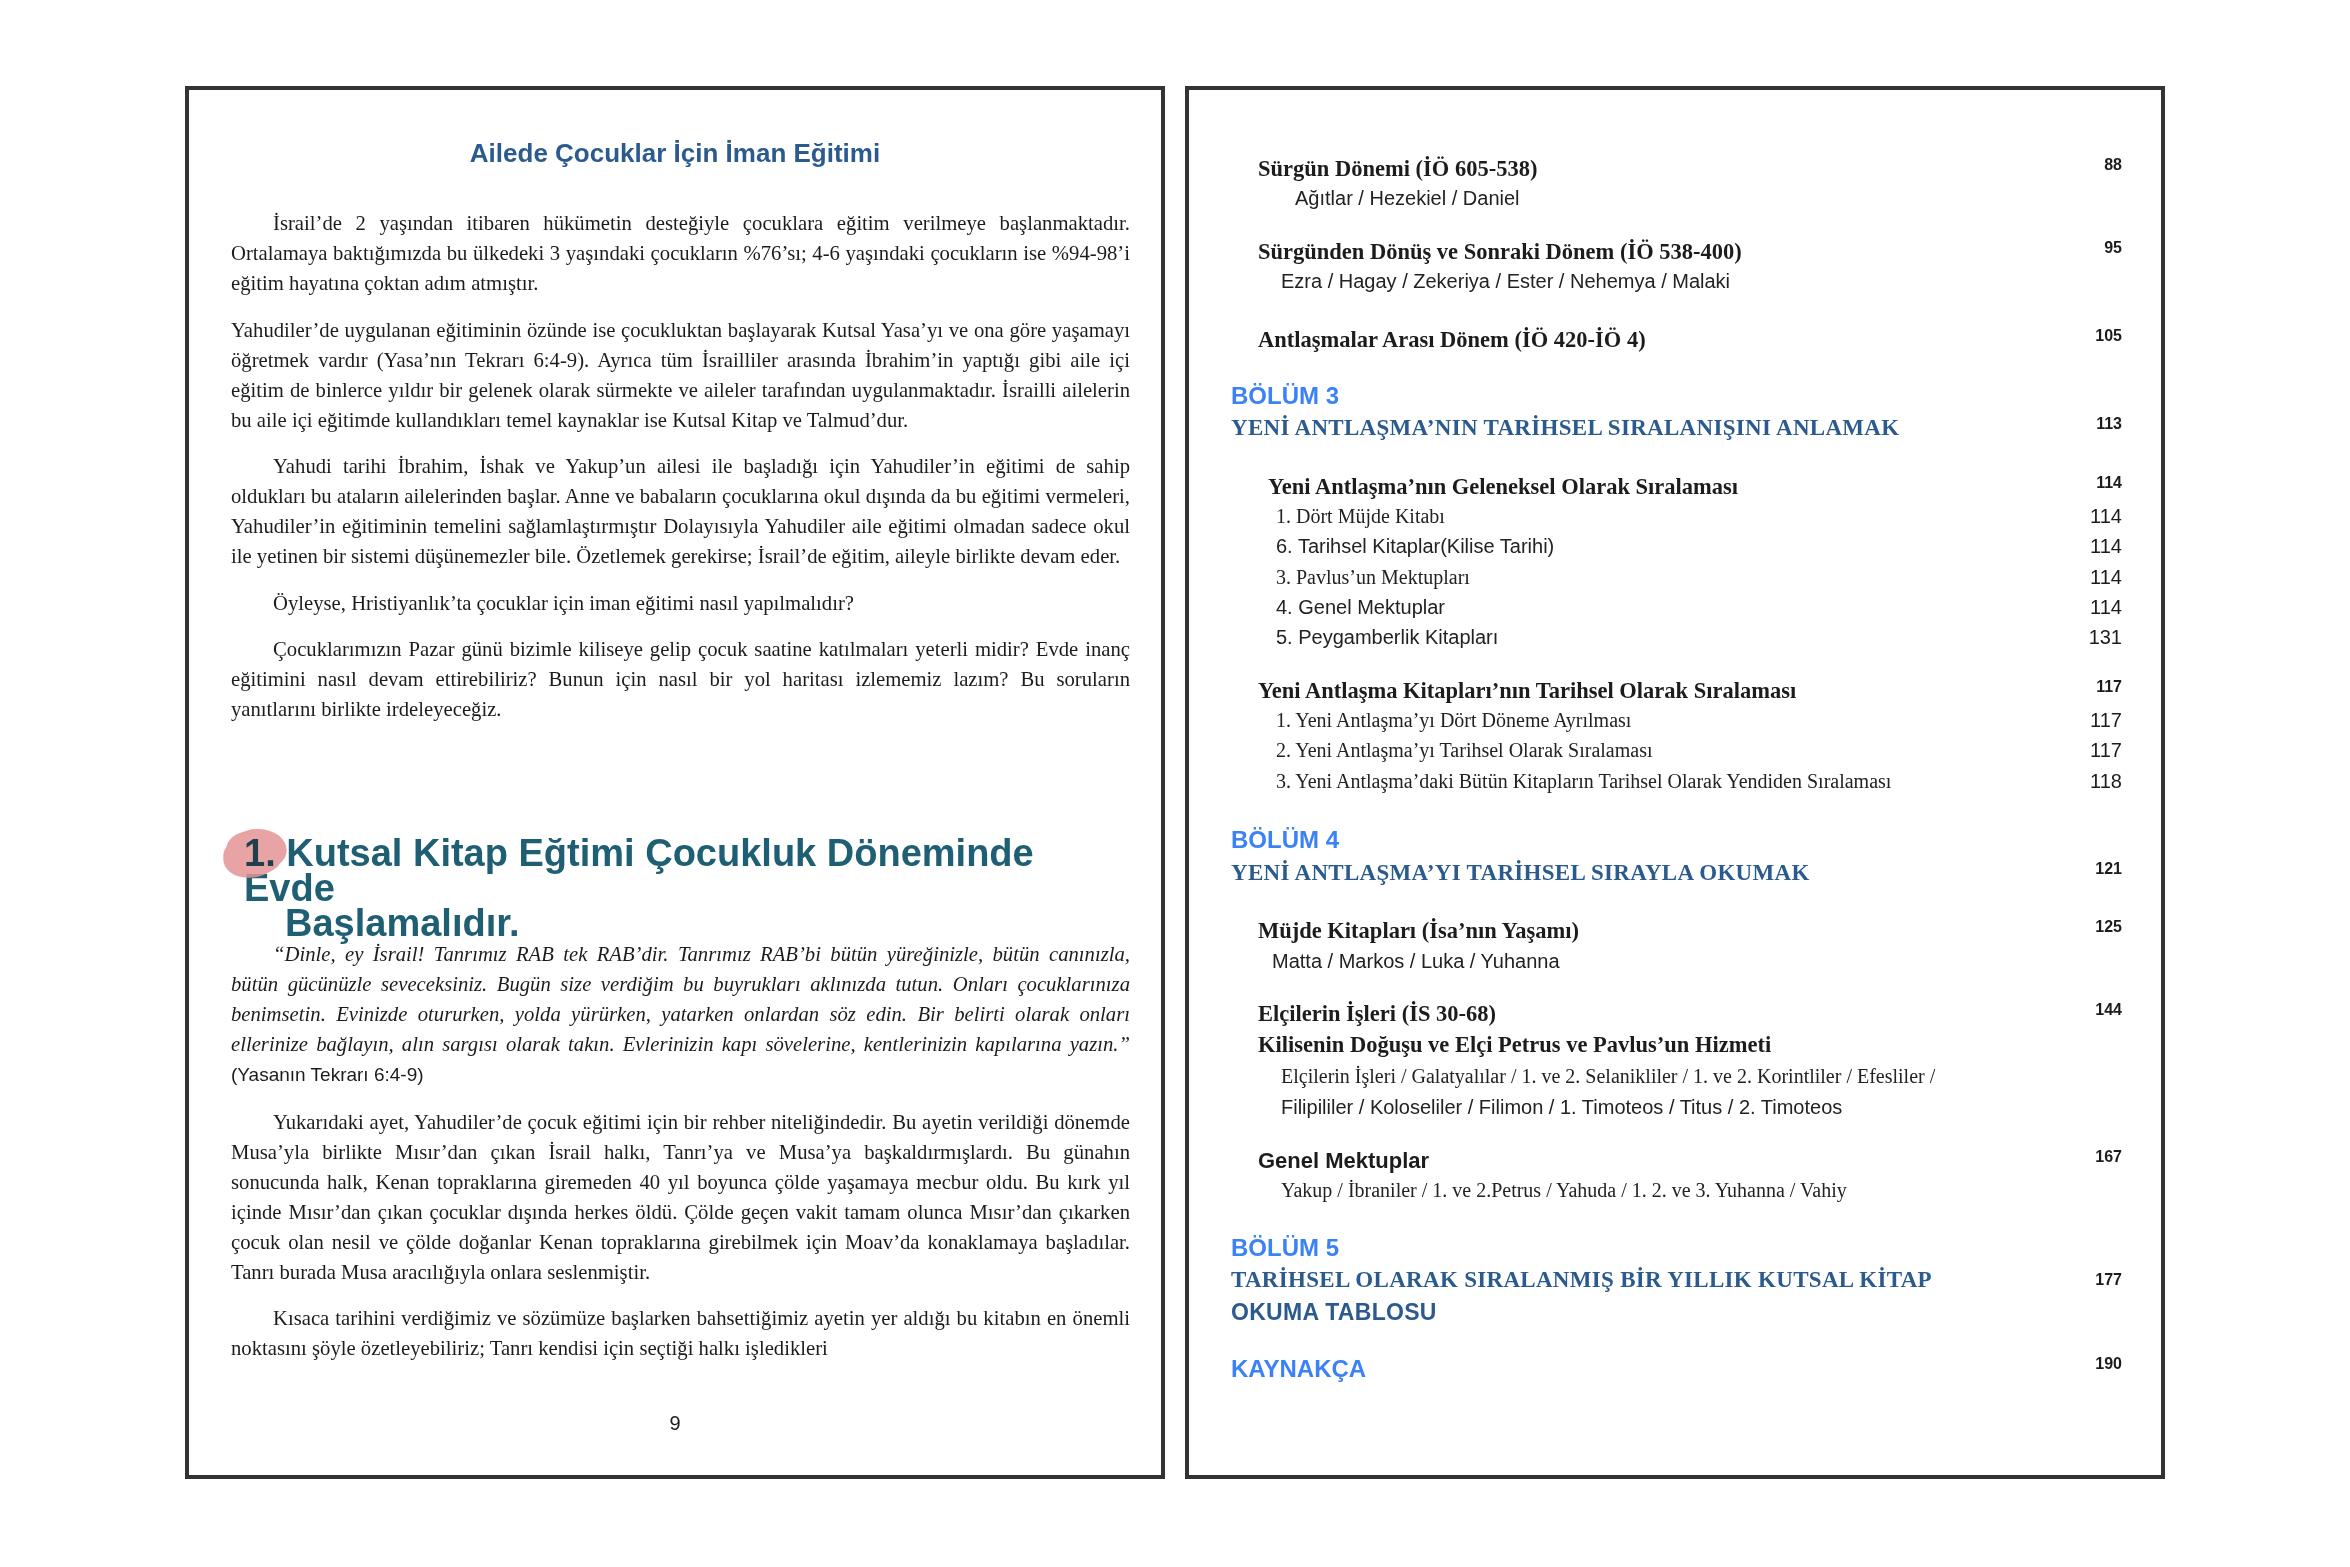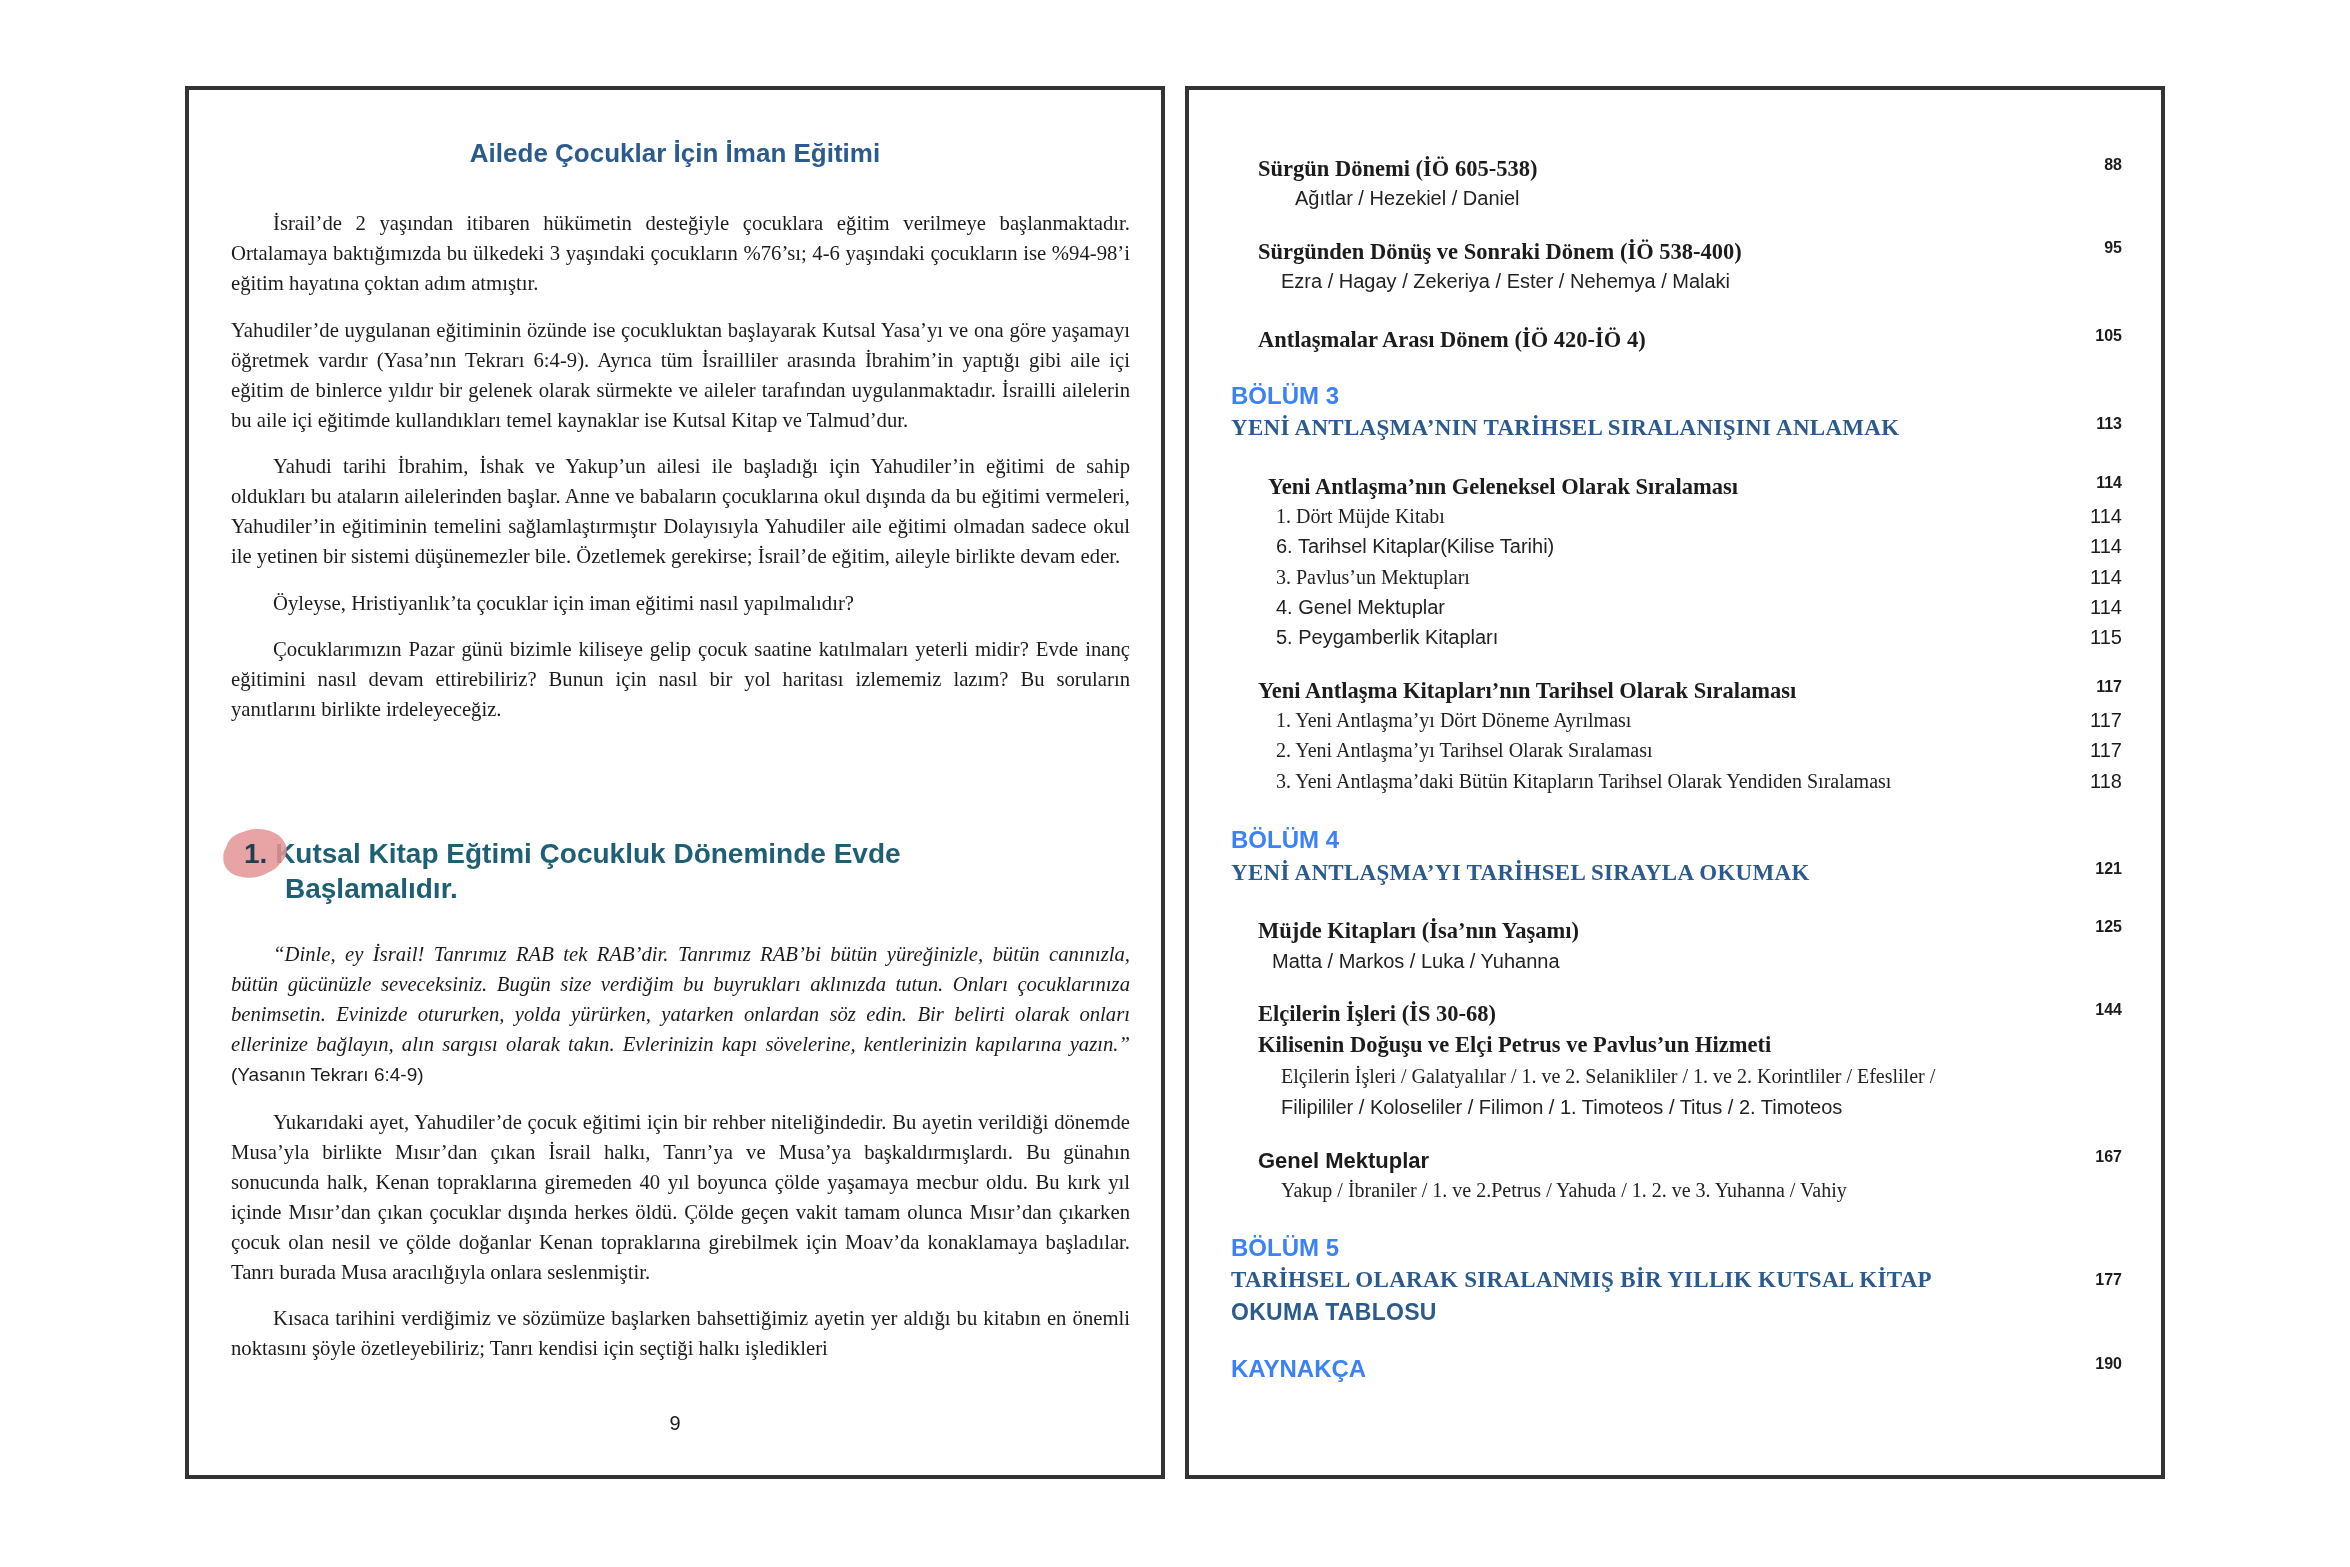--- a/index.html
+++ b/index.html
@@ -19,21 +19,21 @@
     position:absolute; top:48px; left:0; right:0; text-align:center;
     font-family:"Liberation Sans", sans-serif; font-weight:bold; font-size:26px; color:#2b5a8f;
   }
   .body-text { position:absolute; left:42px; right:31px; font-size:20.7px; line-height:30px; text-align:justify; }
   .para { margin:0 0 16.5px 0; text-indent:42px; }
   .para.noindent { text-indent:0; }
   .para.italic { font-style:italic; }
   .para .ref { font-style:normal; font-family:"Liberation Sans", sans-serif; font-size:19px; }
   .section-heading {
     position:absolute; left:55px; top:746px; width:826px;
-    font-family:"Liberation Sans", sans-serif; font-weight:bold; font-size:28px; line-height:35px; color:#1f5f74;
+    font-family:"Liberation Sans", sans-serif; font-weight:bold; font-size:38px; line-height:35px; color:#1f5f74;
   }
   .section-heading .num-wrap { position:relative; display:inline-block; }
   .splotch {
     position:absolute; left:-18.4px; top:-5.5px; width:57px; height:44px; border-radius:45% 55% 50% 50%;
     background:#e59596; opacity:0.85;
     box-shadow: 5.5px -3.7px 0 -1.8px #e59596, -5.5px 5.5px 0 -2.8px #e59596;
   }
   .section-heading .num { position:relative; color:#1f3f4f; }
   .section-heading .line2 { display:block; padding-left:41px; }
   .page-number {
@@ -133,21 +133,21 @@
     <div class="row" style="top:476px;">
       <span class="entry-sub serif" style="left:87px;">3. Pavlus’un Mektupları</span>
       <span class="pg light">114</span>
     </div>
     <div class="row" style="top:506px;">
       <span class="entry-sub" style="left:87px;">4. Genel Mektuplar</span>
       <span class="pg light">114</span>
     </div>
     <div class="row" style="top:536px;">
       <span class="entry-sub" style="left:87px;">5. Peygamberlik Kitapları</span>
-      <span class="pg light">115</span>
+      <span class="pg light">131</span>
     </div>
 
     <div class="row" style="top:588px;">
       <span class="entry-title" style="left:69px;">Yeni Antlaşma Kitapları’nın Tarihsel Olarak Sıralaması</span>
       <span class="pg">117</span>
     </div>
     <div class="row" style="top:619px;">
       <span class="entry-sub serif" style="left:87px;">1. Yeni Antlaşma’yı Dört Döneme Ayrılması</span>
       <span class="pg light">117</span>
     </div>

